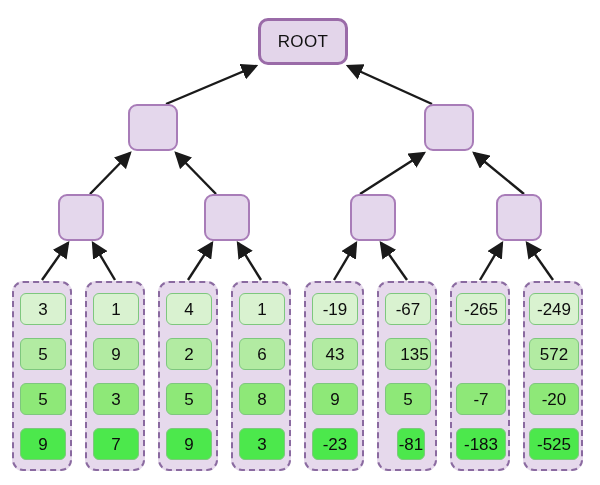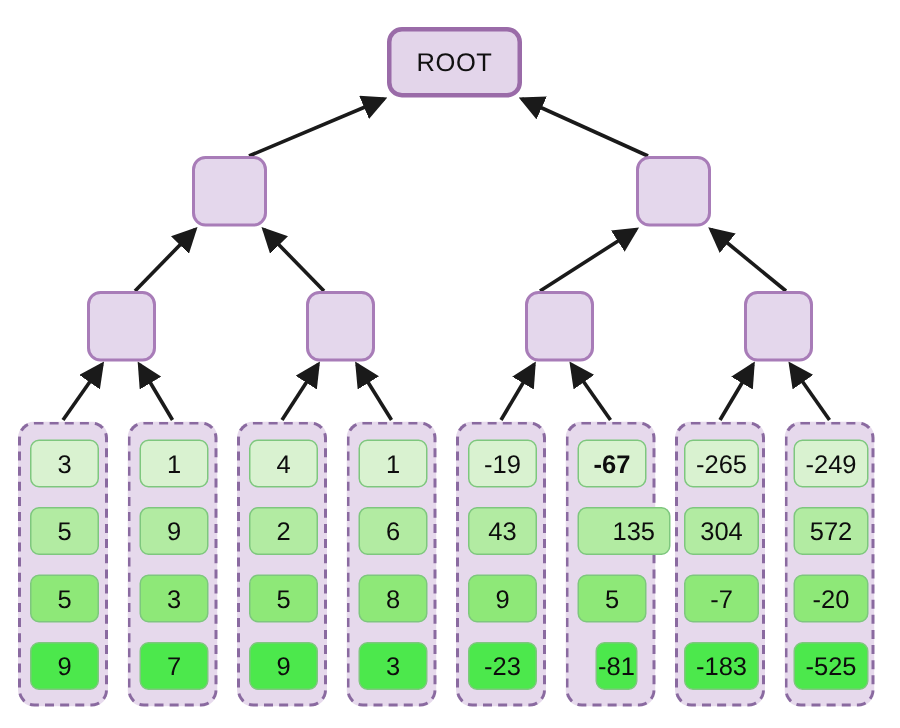--- a/index.html
+++ b/index.html
@@ -167,29 +167,28 @@
     </div>
 
     <div class="leaf-group" style="left:304px; top:277px; width:60px; height:190px;">
       <div class="leaf-cell depth0" style="left:6px; top:10px; width:46px; height:32px;">-19</div>
       <div class="leaf-cell depth1" style="left:6px; top:55px; width:46px; height:32px;">43</div>
       <div class="leaf-cell depth2" style="left:6px; top:100px; width:46px; height:32px;">9</div>
       <div class="leaf-cell depth3" style="left:6px; top:145px; width:46px; height:32px;">-23</div>
     </div>
 
     <div class="leaf-group" style="left:377px; top:277px; width:60px; height:190px;">
-      <div class="leaf-cell depth0" style="left:6px; top:10px; width:46px; height:32px;font-weight:bold;">-67</div>
-      <div class="leaf-cell depth1" style="left:6px; top:55px; width:62px; height:32px;padding-left:13px;">135</div>
+      <div class="leaf-cell depth0" style="left:6px; top:10px; width:46px; height:32px;">-67</div>
+      <div class="leaf-cell depth1" style="left:6px; top:55px; width:46px; height:32px;padding-left:13px;">135</div>
       <div class="leaf-cell depth2" style="left:6px; top:100px; width:46px; height:32px;">5</div>
       <div class="leaf-cell depth3" style="left:6px; top:145px; width:28px; height:32px;margin-left:12px;">-81</div>
     </div>
 
     <div class="leaf-group" style="left:450px; top:277px; width:60px; height:190px;">
       <div class="leaf-cell depth0" style="left:4px; top:10px; width:50px; height:32px;">-265</div>
-      <div class="leaf-cell depth1" style="left:4px; top:55px; width:50px; height:32px;">304</div>
       <div class="leaf-cell depth2" style="left:4px; top:100px; width:50px; height:32px;">-7</div>
       <div class="leaf-cell depth3" style="left:4px; top:145px; width:50px; height:32px;">-183</div>
     </div>
 
     <div class="leaf-group" style="left:523px; top:277px; width:60px; height:190px;">
       <div class="leaf-cell depth0" style="left:4px; top:10px; width:50px; height:32px;">-249</div>
       <div class="leaf-cell depth1" style="left:4px; top:55px; width:50px; height:32px;">572</div>
       <div class="leaf-cell depth2" style="left:4px; top:100px; width:50px; height:32px;">-20</div>
       <div class="leaf-cell depth3" style="left:4px; top:145px; width:50px; height:32px;">-525</div>
     </div>

